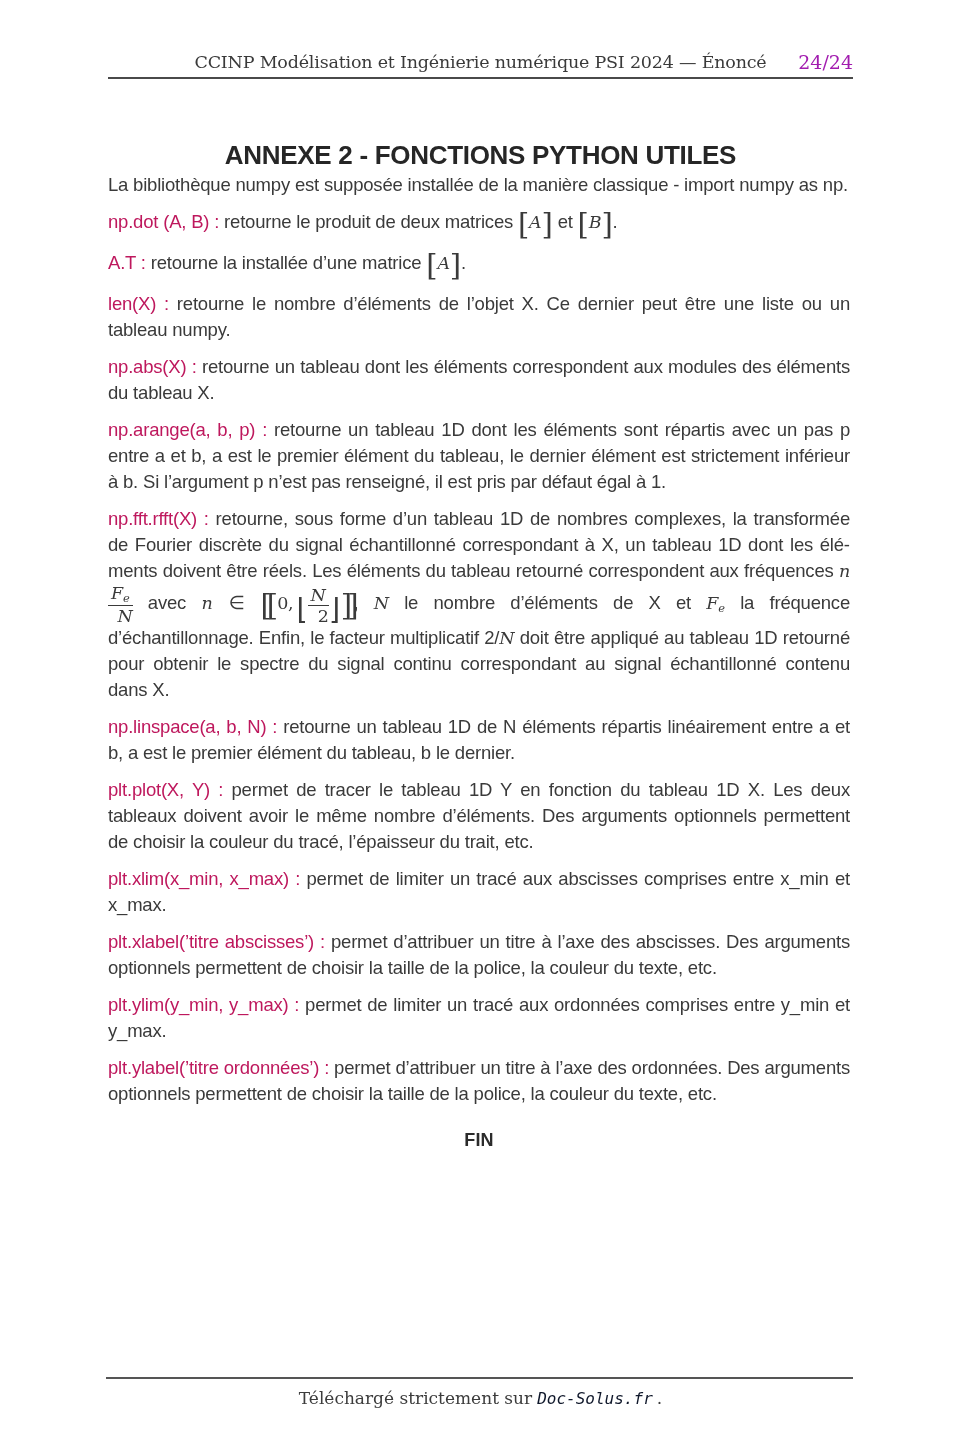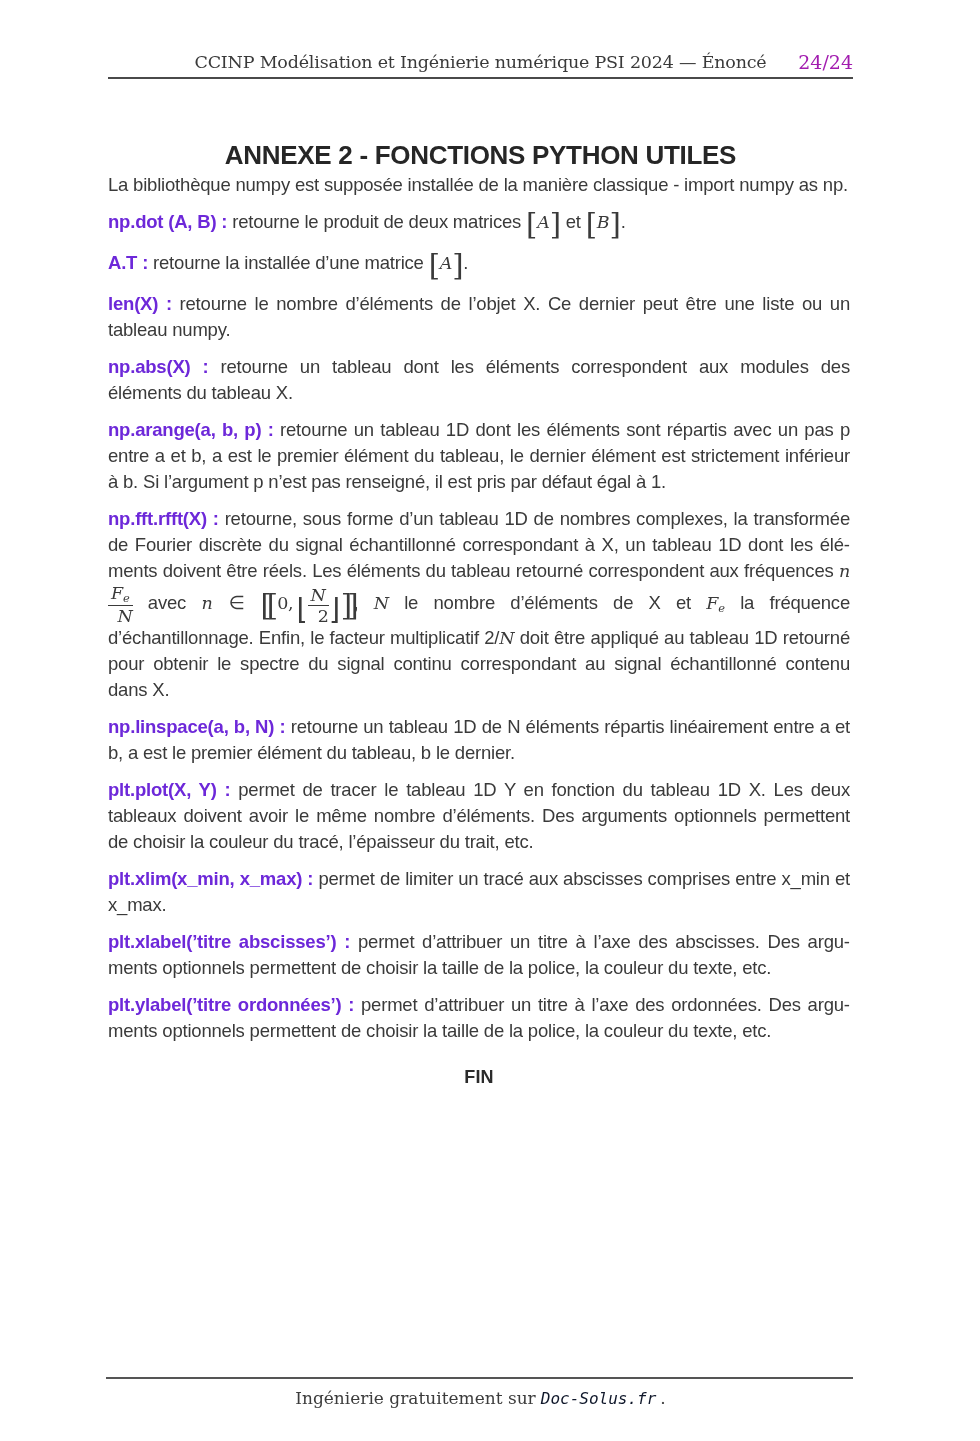--- a/index.html
+++ b/index.html
@@ -51,21 +51,21 @@
   
   .content {
     position: absolute;
     top: 172px; left: 108px; width: 742px;
     font-size: 18.5px;
     line-height: 26px;
     letter-spacing: -0.2px;
     text-align: justify;
   }
   .entry { margin: 0 0 11px 0; }
-  .lbl { font-weight: 700; color: #6d28d9; }
+  .lbl { font-weight: 400; color: #be185d; }
   
   .mv {
     font-family: "DejaVu Serif", serif;
     font-style: italic;
     font-size: 17.5px;
   }
   .mn {
     font-family: "DejaVu Serif", serif;
     font-style: normal;
     font-size: 17.5px;
@@ -171,22 +171,23 @@
     <p class="entry"><span class="lbl">np.fft.rfft(X) :</span><span> retourne, sous forme d’un tableau 1D de nombres complexes, la transformée de Fourier discrète du signal échantillonné correspondant à X, un tableau 1D dont les élé­ments doivent être réels. Les éléments du tableau retourné correspondent aux fréquences </span><span class="mv">n</span><span class="frac"><span class="num"><span class="mv">F</span><span class="msub">e</span></span><span class="den mv">N</span></span><span> avec </span><span class="mv">n</span><span class="sym"> ∈ </span><span class="mbr dbl">[[</span><span class="mn">0,</span><span class="tall floor">⌊</span><span class="frac"><span class="num mv">N</span><span class="den mn">2</span></span><span class="tall">⌋</span><span class="mbr dbl close">]]</span><span>, </span><span class="mv">N</span><span> le nombre d’éléments de X et </span><span class="mv">F</span><span class="msub">e</span><span> la fréquence d’échantillonnage. Enfin, le facteur multiplicatif 2/</span><span class="mv">N</span><span> doit être appliqué au tableau 1D retourné pour obtenir le spectre du signal continu correspondant au signal échantillonné contenu dans X.</span></p>
 
     <p class="entry"><span class="lbl">np.linspace(a, b, N) :</span><span> retourne un tableau 1D de N éléments répartis linéairement entre a et b, a est le premier élément du tableau, b le dernier.</span></p>
 
     <p class="entry"><span class="lbl">plt.plot(X, Y) :</span><span> permet de tracer le tableau 1D Y en fonction du tableau 1D X. Les deux tableaux doivent avoir le même nombre d’éléments. Des arguments optionnels permettent de choisir la couleur du tracé, l’épaisseur du trait, etc.</span></p>
 
     <p class="entry"><span class="lbl">plt.xlim(x_min, x_max) :</span><span> permet de limiter un tracé aux abscisses comprises entre x_min et x_max.</span></p>
 
     <p class="entry"><span class="lbl">plt.xlabel(’titre abscisses’) :</span><span> permet d’attribuer un titre à l’axe des abscisses. Des argu­ments optionnels permettent de choisir la taille de la police, la couleur du texte, etc.</span></p>
 
+    <p class="entry"><span class="lbl">plt.ylim(y_min, y_max) :</span><span> permet de limiter un tracé aux ordonnées comprises entre y_min et y_max.</span></p>
 
     <p class="entry"><span class="lbl">plt.ylabel(’titre ordonnées’) :</span><span> permet d’attribuer un titre à l’axe des ordonnées. Des argu­ments optionnels permettent de choisir la taille de la police, la couleur du texte, etc.</span></p>
 
     <div class="fin">FIN</div>
   </div>
 
   <div class="footer-rule"></div>
-  <div class="footer-line"><span>Ingénierie gratuitement sur</span><a href="#" class="footer-link">Doc-Solus.fr</a><span class="footer-period">.</span></div>
+  <div class="footer-line"><span>Téléchargé strictement sur</span><a href="#" class="footer-link">Doc-Solus.fr</a><span class="footer-period">.</span></div>
 
 </div>
 
 </body></html>

